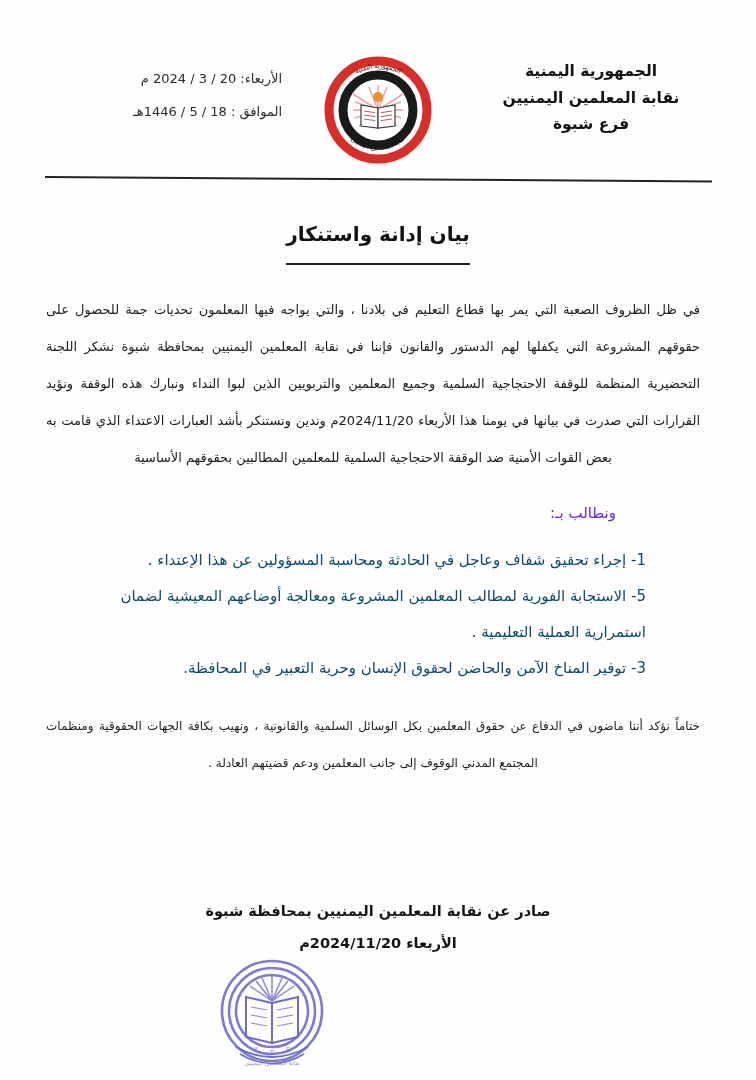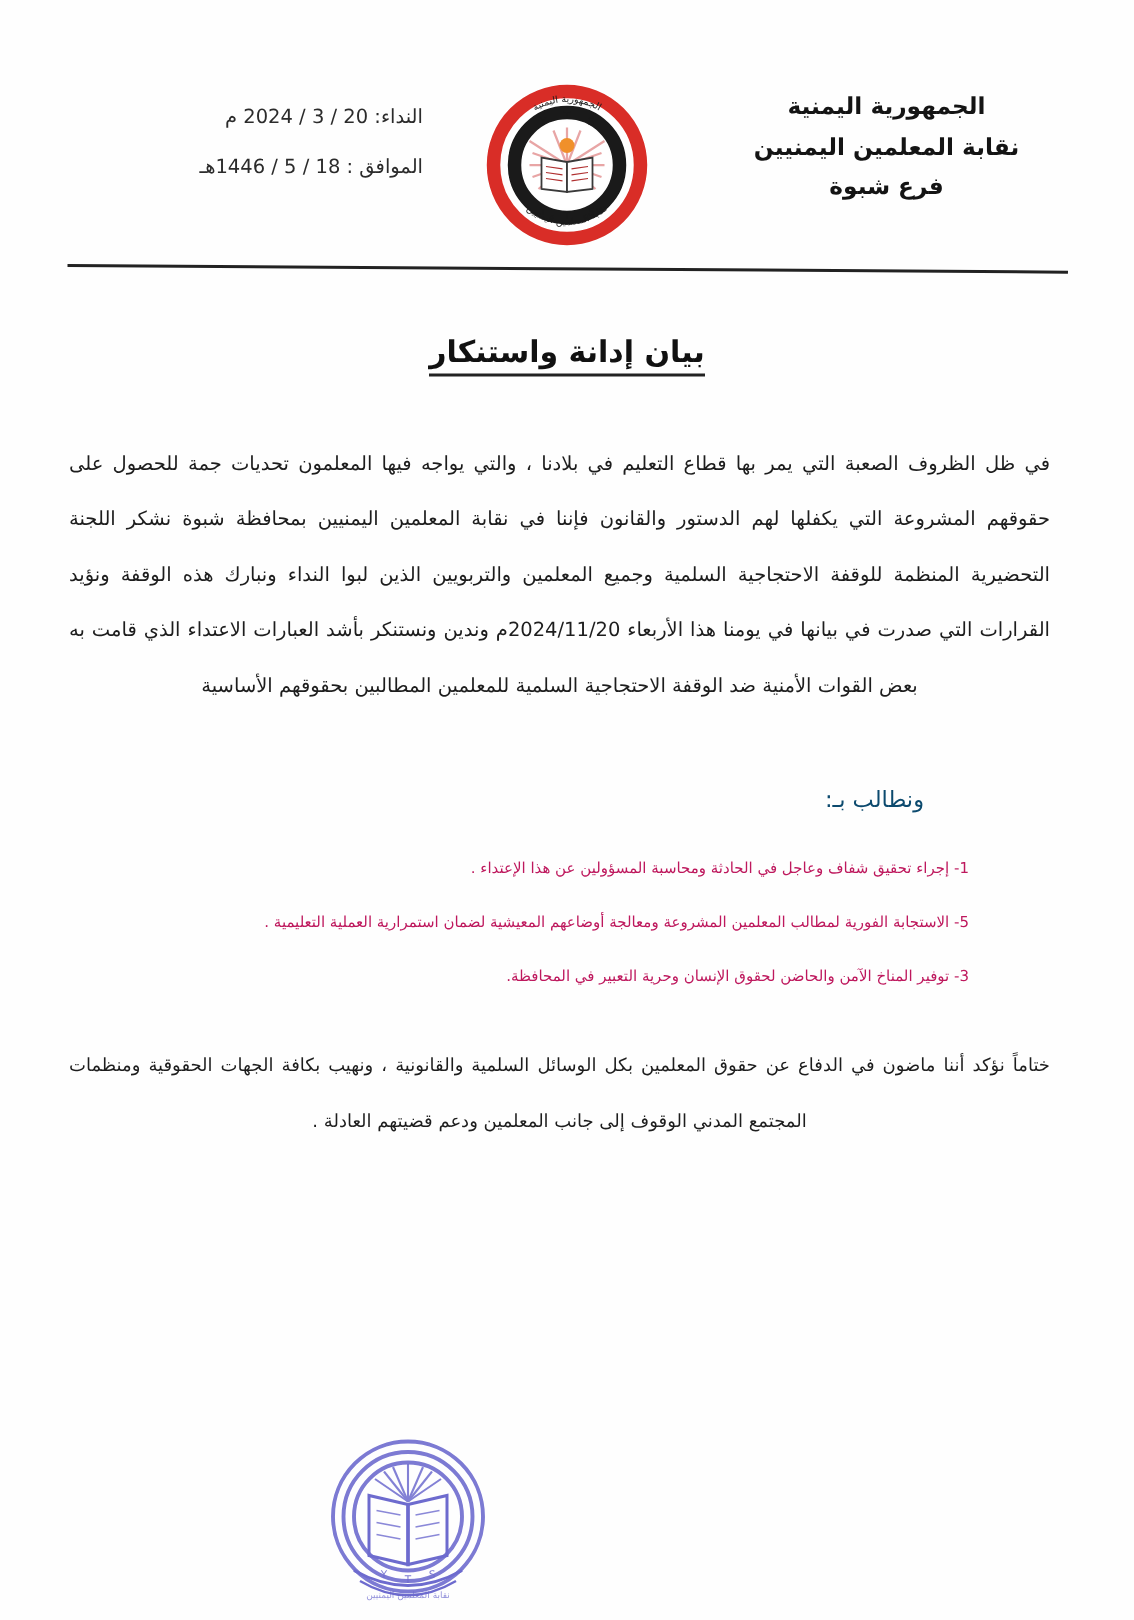--- a/index.html
+++ b/index.html
@@ -82,53 +82,53 @@
     position: absolute;
     top: 222px; left: 0; right: 0;
     text-align: center;
     font-size: 20px;
     font-weight: bold;
     color: #111;
     letter-spacing: 0.4px;
   }
   .doc-title span {
     border-bottom: 2.2px solid #222;
-    padding-bottom: 3px;
+    padding-bottom: 17px;
   }
 
   
   .body-wrap {
     position: absolute;
     top: 278px; right: 56px; left: 46px;
   }
   .para {
     font-size: 13px;
     line-height: 37px;
     color: #1d1d1d;
     text-align: justify;
     text-align-last: center;
   }
   .para-intro { text-align: justify; text-align-last: center; }
 
   .demand-lead {
-    margin-top: 40px;
+    margin-top: 20px;
     font-size: 15px;
     line-height: 34px;
     text-align: right;
     padding-right: 84px;
-    color: #0c4a6e;
+    color: #6d28d9;
   }
   .demands {
     margin-top: 12px;
     padding: 0; list-style: none;
   }
   .demands li {
-    font-size: 10px;
+    font-size: 15px;
     line-height: 36px;
-    color: #be185d;
+    color: #0c4a6e;
     text-align: right;
     padding-right: 54px;
     padding-left: 46px;
   }
 
   .para-close {
     margin-top: 22px;
     font-size: 12px;
     line-height: 37px;
     color: #1d1d1d;
@@ -173,21 +173,21 @@
   <div class="header-block">
 
     <div class="org-lines">
       <div>الجمهورية اليمنية</div>
       <div>نقابة المعلمين اليمنيين</div>
       <div>فرع شبوة</div>
     </div>
 
     <div class="date-lines">
       <div>
-        <span>النداء:</span>
+        <span>الأربعاء:</span>
         <span class="dnum">20 / 3 / 2024 م</span>
       </div>
       <div>
         <span>الموافق :</span>
         <span class="dnum">18 / 5 / 1446هـ</span>
       </div>
     </div>
 
     <div class="emblem">
       <svg viewBox="0 0 118 125" xmlns="http://www.w3.org/2000/svg">
@@ -271,20 +271,24 @@
 
     <ul class="demands">
       <li>1- إجراء تحقيق شفاف وعاجل في الحادثة ومحاسبة المسؤولين عن هذا الإعتداء .</li>
       <li>5- الاستجابة الفورية لمطالب المعلمين المشروعة ومعالجة أوضاعهم المعيشية لضمان استمرارية العملية التعليمية .</li>
       <li>3- توفير المناخ الآمن والحاضن لحقوق الإنسان وحرية التعبير في المحافظة.</li>
     </ul>
 
     <p class="para-close">ختاماً نؤكد أننا ماضون في الدفاع عن حقوق المعلمين بكل الوسائل السلمية والقانونية ، ونهيب بكافة الجهات الحقوقية ومنظمات المجتمع المدني الوقوف إلى جانب المعلمين ودعم قضيتهم العادلة .</p>
   </div>
 
+  <div class="sign-block">
+    <div class="sign-org">صادر عن نقابة المعلمين اليمنيين بمحافظة شبوة</div>
+    <div class="sign-date">الأربعاء 2024/11/20م</div>
+  </div>
 
   <div class="stamp">
     <svg viewBox="0 0 152 120" xmlns="http://www.w3.org/2000/svg">
       <g fill="none" stroke="#5a57c8" stroke-width="2.6" opacity="0.9">
         <circle cx="76" cy="56" r="50"></circle>
         <circle cx="76" cy="56" r="43"></circle>
         <circle cx="76" cy="56" r="36"></circle>
       </g>
 
       <g stroke="#5a57c8" stroke-width="1.4" opacity="0.85">

